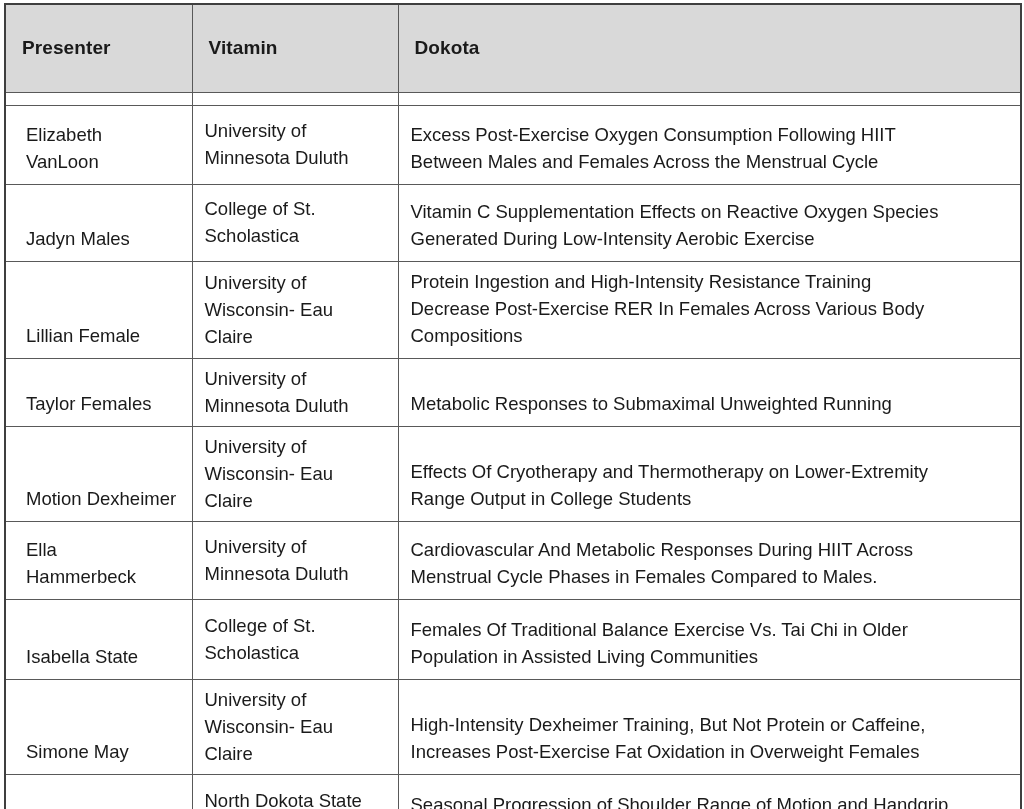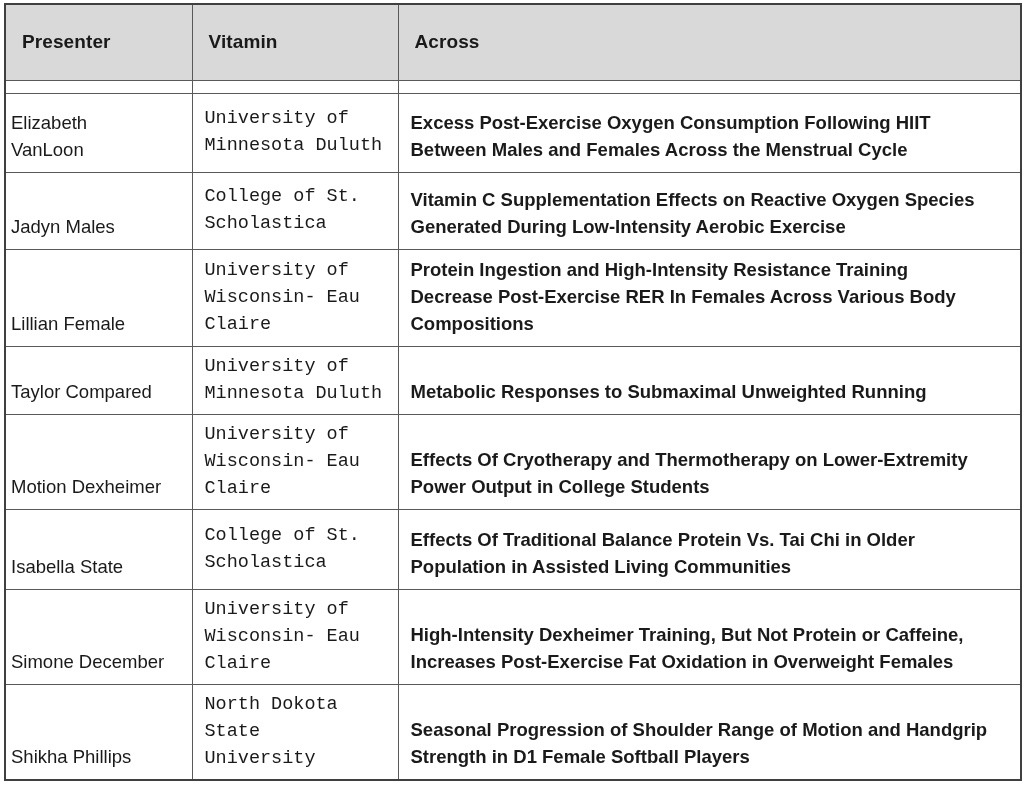--- a/index.html
+++ b/index.html
@@ -37,64 +37,62 @@
 
   th, td {
     border: 1.5px solid var(--border-color);
   }
   th {
     background: var(--header-bg);
     text-align: left;
     vertical-align: middle;
     font-size: 19px;
     font-weight: 700;
-    height: 76px;
+    height: 88px;
     padding: 0 12px 0 16px;
     letter-spacing: 0.1px;
   }
   tr.spacer-row td {
     height: 13px;
     padding: 0;
   }
   tbody td {
     font-size: 18.5px;
     line-height: 27px;
     white-space: pre-line;
     padding: 6px 12px 9px 12px;
     vertical-align: bottom;
   }
   td.presenter-cell {
-    padding-left: 5px;
+    padding-left: 20px;
     vertical-align: bottom;
   }
   td.school-cell {
     vertical-align: middle;
     padding-bottom: 7px;
-    font-family: Liberation Mono, monospace;
   }
   td.title-cell {
     vertical-align: bottom;
-    font-weight: bold;
   }
 </style>
 </head>
 <body>
 
 <div class="table-wrap">
   <table class="presenters">
     <colgroup>
       <col class="col-presenter">
       <col class="col-school">
       <col class="col-title">
     </colgroup>
     <thead>
       <tr>
         <th>Presenter</th>
         <th>Vitamin</th>
-        <th>Across</th>
+        <th>Dokota</th>
       </tr>
     </thead>
     <tbody>
       <tr class="spacer-row">
         <td></td>
         <td></td>
         <td></td>
       </tr>
     <tr style="height: 79px;">
           <td class="presenter-cell">Elizabeth
@@ -114,42 +112,50 @@
         <tr style="height: 90px;">
           <td class="presenter-cell">Lillian Female</td>
           <td class="school-cell">University of
 Wisconsin- Eau
 Claire</td>
           <td class="title-cell">Protein Ingestion and High-Intensity Resistance Training
 Decrease Post-Exercise RER In Females Across Various Body
 Compositions</td>
         </tr>
         <tr style="height: 62px;">
-          <td class="presenter-cell">Taylor Compared</td>
+          <td class="presenter-cell">Taylor Females</td>
           <td class="school-cell">University of
 Minnesota Duluth</td>
           <td class="title-cell">Metabolic Responses to Submaximal Unweighted Running</td>
         </tr>
         <tr style="height: 83px;">
           <td class="presenter-cell">Motion Dexheimer</td>
           <td class="school-cell">University of
 Wisconsin- Eau
 Claire</td>
           <td class="title-cell">Effects Of Cryotherapy and Thermotherapy on Lower-Extremity
-Power Output in College Students</td>
+Range Output in College Students</td>
+        </tr>
+        <tr style="height: 78px;">
+          <td class="presenter-cell">Ella
+Hammerbeck</td>
+          <td class="school-cell">University of
+Minnesota Duluth</td>
+          <td class="title-cell">Cardiovascular And Metabolic Responses During HIIT Across
+Menstrual Cycle Phases in Females Compared to Males.</td>
         </tr>
         <tr style="height: 80px;">
           <td class="presenter-cell">Isabella State</td>
           <td class="school-cell">College of St.
 Scholastica</td>
-          <td class="title-cell">Effects Of Traditional Balance Protein Vs. Tai Chi in Older
+          <td class="title-cell">Females Of Traditional Balance Exercise Vs. Tai Chi in Older
 Population in Assisted Living Communities</td>
         </tr>
         <tr style="height: 80px;">
-          <td class="presenter-cell">Simone December</td>
+          <td class="presenter-cell">Simone May</td>
           <td class="school-cell">University of
 Wisconsin- Eau
 Claire</td>
           <td class="title-cell">High-Intensity Dexheimer Training, But Not Protein or Caffeine,
 Increases Post-Exercise Fat Oxidation in Overweight Females</td>
         </tr>
         <tr style="height: 81px;">
           <td class="presenter-cell">Shikha Phillips</td>
           <td class="school-cell">North Dokota State
 University</td>

